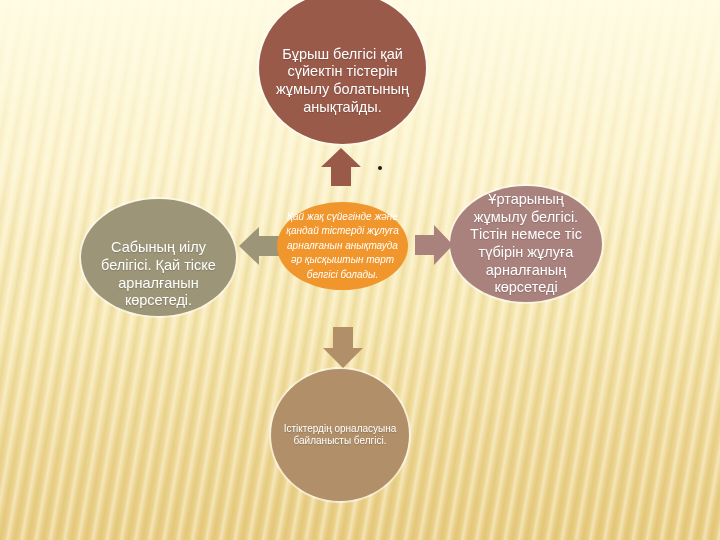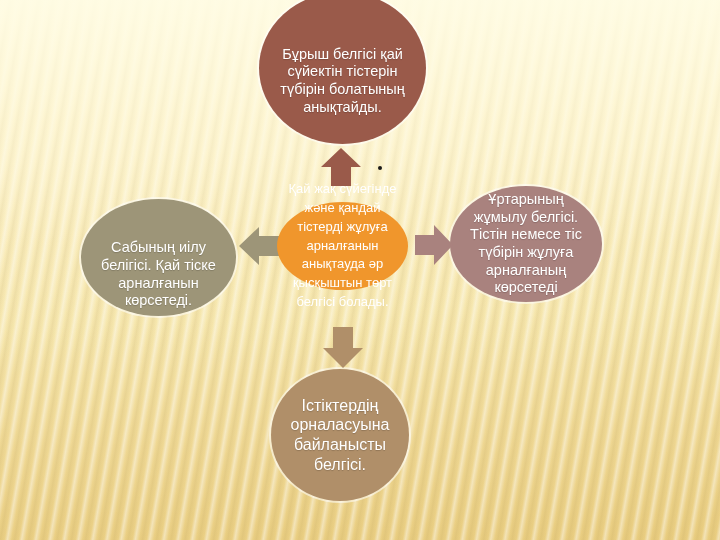--- a/index.html
+++ b/index.html
@@ -82,30 +82,31 @@
     left: 450px; top: 186px;
     width: 152px; height: 116px;
     background: #a9827e;
     font-size: 14.5px;
   }
 
   #node-bottom {
     left: 271px; top: 369px;
     width: 138px; height: 132px;
     background: #b08f69;
-    font-size: 16px;
+    font-size: 10px;
   }
 
   #node-center {
     left: 277px; top: 202px;
     width: 131px; height: 88px;
     background: #f0962c;
-    font-size: 13px;
+    font-size: 10px;
     box-shadow: none;
     padding: 4px 7px;
+    font-style: italic;
   }
   #node-center span { line-height: 1.45; text-shadow: none; }
 
   
   .arrow { position: absolute; }
 
   #arrow-up {
     left: 320px; top: 147px;
     width: 42px; height: 40px;
   }
@@ -129,21 +130,21 @@
     border-radius: 50%;
     background: #1a1a1a;
   }
 </style>
 </head>
 <body>
 
 <div id="slide">
 
   <div class="node" id="node-top">
-    <span>Бұрыш белгісі  қай сүйектін тістерін түбірін болатының анықтайды.</span>
+    <span>Бұрыш белгісі  қай сүйектін тістерін жұмылу болатының анықтайды.</span>
   </div>
 
   <div class="node" id="node-left">
     <span>Сабының иілу белігісі. Қай тіске арналғанын көрсетеді.</span>
   </div>
 
   <div class="node" id="node-right">
     <span>Ұртарының жұмылу белгісі. Тістін немесе тіс түбірін жұлуға арналғаның көрсетеді</span>
   </div>
 

